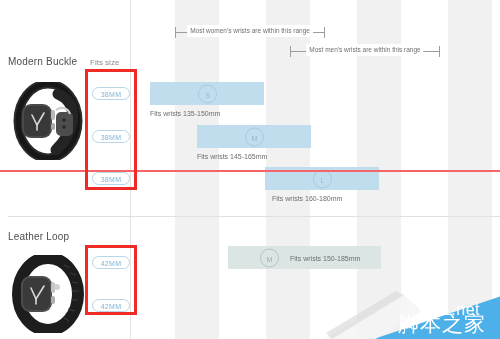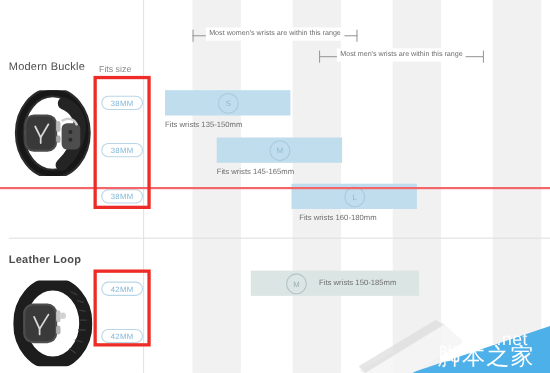--- a/index.html
+++ b/index.html
@@ -289,21 +289,21 @@
   </div>
   <div class="caption" style="left:197px; top:153px;">Fits wrists 145-165mm</div>
 
   <div class="bar" style="left:265px; top:167px; width:114px; background:#bfdded;">
     <div class="circle" style="left:48px;">L</div>
   </div>
   <div class="caption" style="left:272px; top:195px;">Fits wrists 160-180mm</div>
 
   <div class="red-rule" style="top:170px;"></div>
 
-  <div class="row-title" style="left:8px; top:231px;font-weight:bold;">Leather Loop</div>
+  <div class="row-title" style="left:8px; top:231px;">Leather Loop</div>
 
   <div class="watch" style="left:12px; top:255px; width:72px; height:78px;">
     <svg width="72" height="78" viewBox="0 0 72 78">
       <ellipse cx="36" cy="39" rx="30" ry="36" fill="none" stroke="#1d1d1d" stroke-width="12"></ellipse>
       <g stroke="#3a3a3a" stroke-width="1.2">
         <path d="M52 10 L58 13"></path>
         <path d="M58 18 L64 20"></path>
         <path d="M60 27 L66 28"></path>
         <path d="M60 36 L67 36"></path>
         <path d="M59 45 L66 45"></path>

